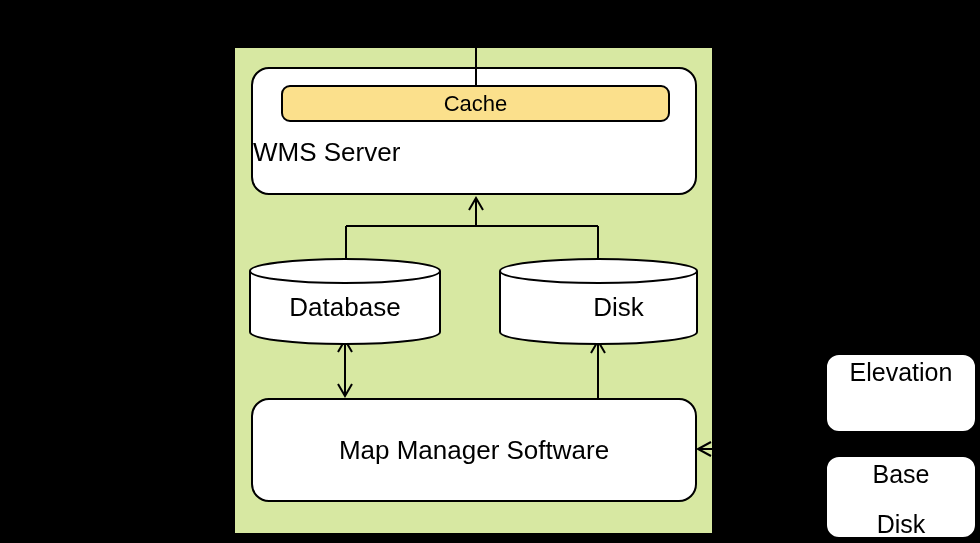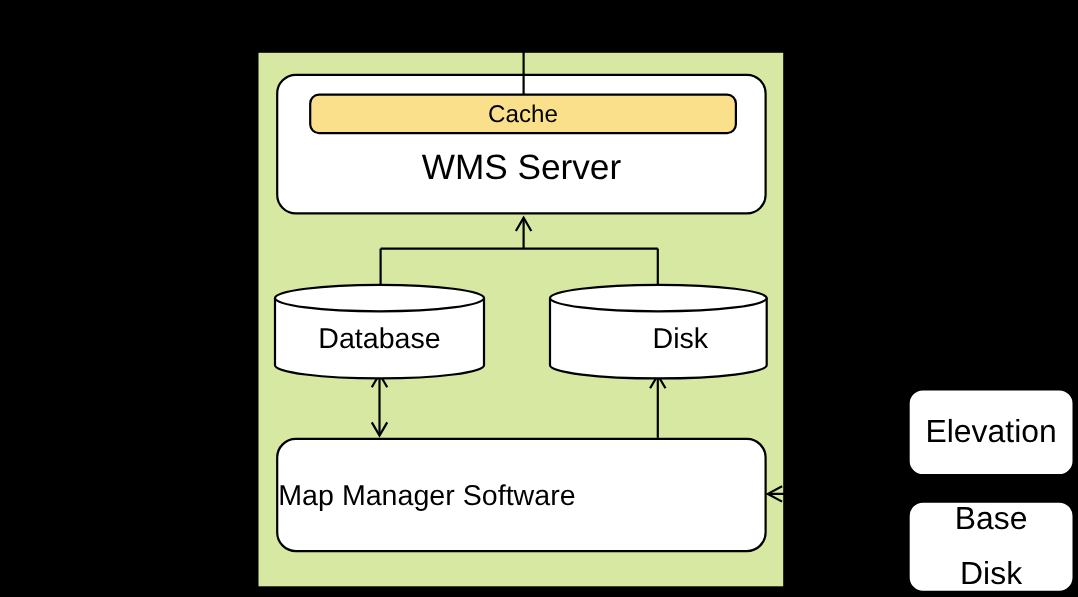--- a/index.html
+++ b/index.html
@@ -14,37 +14,37 @@
   .panel{
     position:absolute;left:235px;top:48px;width:477px;height:485px;
     background:var(--panel-fill);z-index:0;
   }
   .node{
     position:absolute;background:var(--node-fill);border:2px solid var(--stroke);
     box-sizing:border-box;z-index:1;
   }
   .wms{left:251px;top:67px;width:446px;height:128px;border-radius:18px;}
   .wms-label{
-    position:absolute;left:0;top:68px;width:100%;text-align:center;
-    font-size:32px;line-height:30px;
+    position:absolute;left:0;top:68px;width:100%;text-align:left;
+    font-size:26px;line-height:30px;
   }
   .cache{
     position:absolute;left:281px;top:85px;width:389px;height:37px;
     background:var(--cache-fill);border:2px solid var(--stroke);border-radius:9px;
     box-sizing:border-box;z-index:3;display:flex;align-items:center;justify-content:center;
     font-size:22px;
     text-align:right;
   }
   .mapmanager{
     left:251px;top:398px;width:446px;height:104px;border-radius:18px;
-    display:flex;align-items:center;font-size:26px;
+    display:flex;align-items:center;justify-content:center;font-size:26px;
   }
   .sidebox{
     border-radius:14px;display:flex;flex-direction:column;align-items:center;
-    justify-content:center;font-size:29px;line-height:34px;text-align:center;
+    font-size:25px;line-height:34px;text-align:center;
   }
   .elevation{left:825px;top:353px;width:152px;height:80px;}
   .basemaps{left:825px;top:455px;width:152px;height:84px;gap:16px;}
   .connector-layer{
     position:absolute;left:0;top:0;width:980px;height:543px;z-index:2;
     pointer-events:none;
   }
   .cyl-label{
     position:absolute;z-index:3;text-align:center;font-size:26px;line-height:30px;
   }

